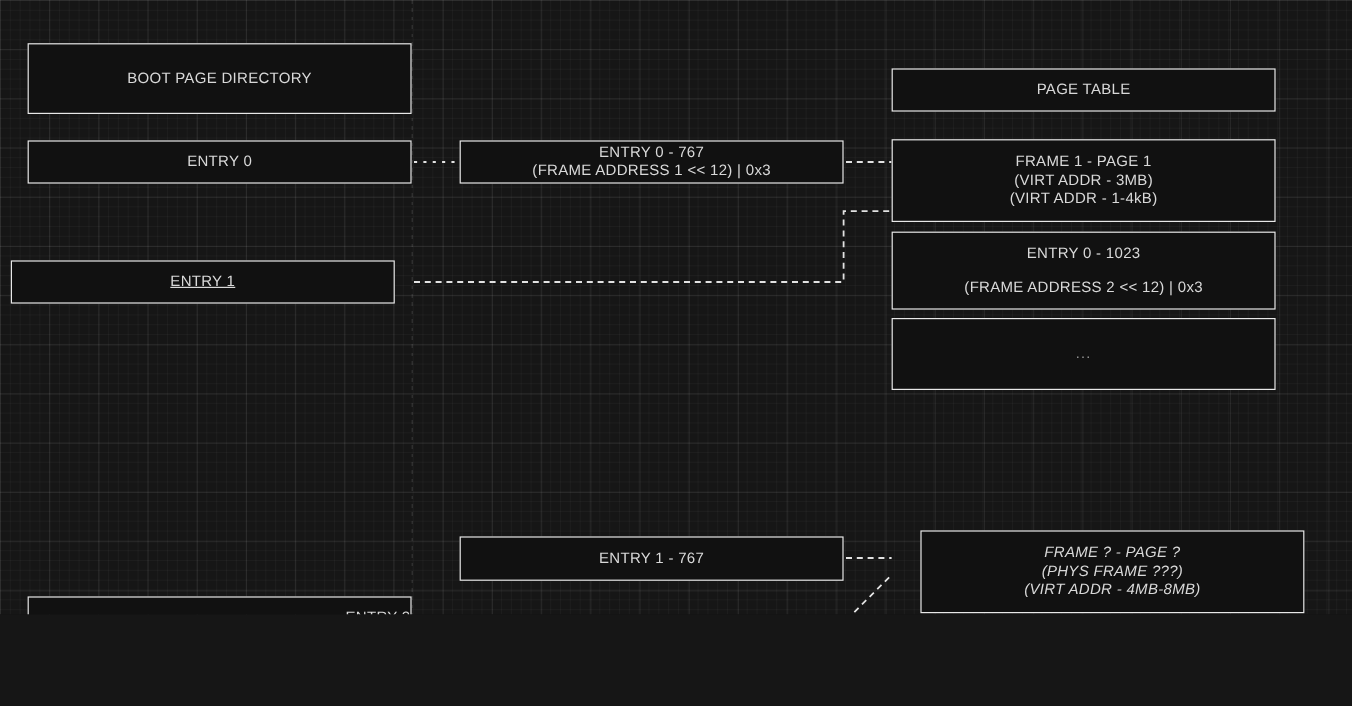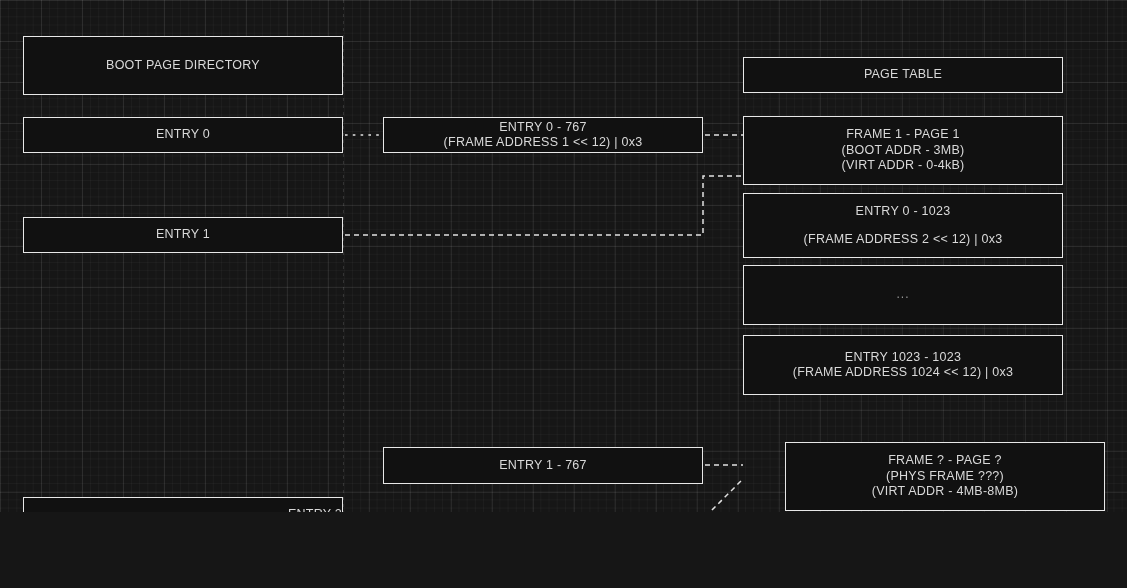--- a/index.html
+++ b/index.html
@@ -88,21 +88,21 @@
   </svg>
 
   <div class="node" style="left:23px; top:36px; width:320px; height:59px;">
     <span class="ln">BOOT PAGE DIRECTORY</span>
   </div>
 
   <div class="node" style="left:23px; top:117px; width:320px; height:36px;align-items:center;">
     <span class="ln">ENTRY 0</span>
   </div>
 
-  <div class="node" style="left:23px; top:217px; width:320px; height:36px;">
+  <div class="node" style="left:9px; top:217px; width:320px; height:36px;text-decoration:underline;">
     <span class="ln">ENTRY 1</span>
   </div>
 
   <div class="node" style="left:23px; top:497px; width:320px; height:36px;align-items:flex-end;">
     <span class="ln">ENTRY 2</span>
   </div>
 
 
   <div class="node" style="left:383px; top:117px; width:320px; height:36px;align-items:center;">
     <span class="ln">ENTRY 0 - 767</span>
@@ -112,37 +112,33 @@
   <div class="node" style="left:383px; top:447px; width:320px; height:37px;">
     <span class="ln">ENTRY 1 - 767</span>
   </div>
 
   <div class="node" style="left:743px; top:57px; width:320px; height:36px;">
     <span class="ln">PAGE TABLE</span>
   </div>
 
   <div class="node" style="left:743px; top:116px; width:320px; height:69px;">
     <span class="ln">FRAME 1 - PAGE 1</span>
-    <span class="ln">(BOOT ADDR - 3MB)</span>
-    <span class="ln">(VIRT ADDR - 0-4kB)</span>
+    <span class="ln">(VIRT ADDR - 3MB)</span>
+    <span class="ln">(VIRT ADDR - 1-4kB)</span>
   </div>
 
   <div class="node spaced" style="left:743px; top:193px; width:320px; height:65px;">
     <span class="ln">ENTRY 0 - 1023</span>
     <span class="ln">(FRAME ADDRESS 2 &lt;&lt; 12) | 0x3</span>
   </div>
 
   <div class="node ellipsis" style="left:743px; top:265px; width:320px; height:60px;">
     <span class="ln">...</span>
   </div>
 
-  <div class="node" style="left:743px; top:335px; width:320px; height:60px;">
-    <span class="ln">ENTRY 1023 - 1023</span>
-    <span class="ln">(FRAME ADDRESS 1024 &lt;&lt; 12) | 0x3</span>
-  </div>
 
-  <div class="node" style="left:785px; top:442px; width:320px; height:69px;">
+  <div class="node" style="left:767px; top:442px; width:320px; height:69px;font-style:italic;">
     <span class="ln">FRAME ? - PAGE ?</span>
     <span class="ln">(PHYS FRAME ???)</span>
     <span class="ln">(VIRT ADDR - 4MB-8MB)</span>
   </div>
 
 </div>
 
 </body></html>

